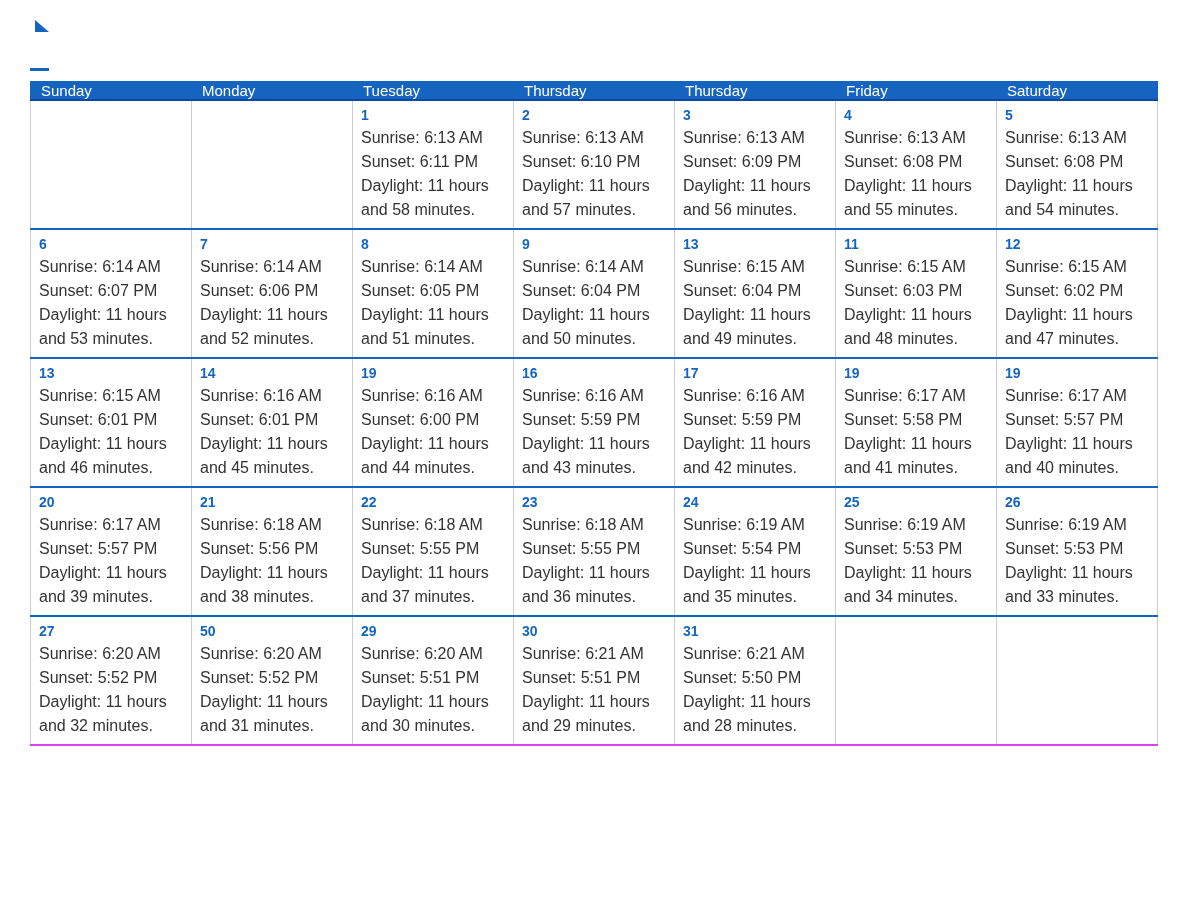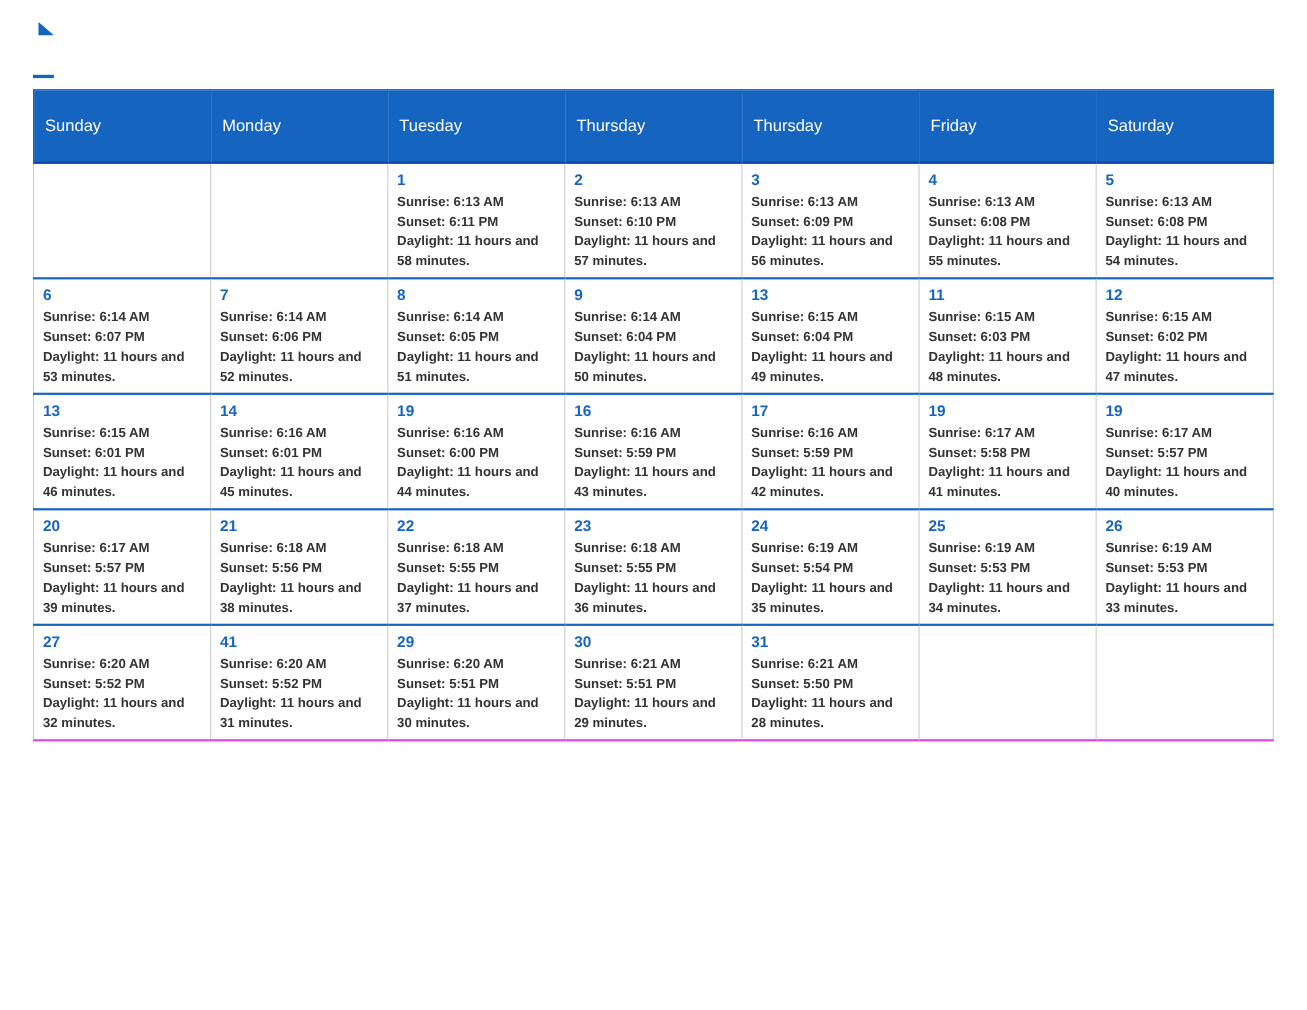--- a/index.html
+++ b/index.html
@@ -43,21 +43,21 @@
     }
     table {
       width: 100%;
       border-collapse: collapse;
       table-layout: fixed;
     }
     th {
       background-color: #1565c0;
       color: #fff;
       text-align: left;
-      padding: 24px 10px;
+      padding: 0 10px;
       font-size: 15px;
       font-weight: normal;
       border: 1px solid #1565c0;
     }
     td {
       border: 1px solid #ccc;
       vertical-align: top;
       padding: 6px 8px;
       font-size: 12.5px;
       color: #222;
@@ -68,23 +68,22 @@
     }
     .day-number {
       font-size: 14px;
       font-weight: bold;
       color: #1565c0;
       display: block;
       margin-bottom: 3px;
     }
     .day-info {
       color: #333;
-      font-size: 12px;
+      font-size: 16px;
       line-height: 1.5;
-      font-weight: bold;
     }
     tr:last-child td {
       border-bottom: 2px solid #d946ef;
     }
     thead tr th {
       border-bottom: 2px solid #0d47a1;
     }
     tbody tr td {
       border-top: 2px solid #1565c0;
     }
@@ -250,21 +249,21 @@
           <span class="day-number">26</span>
           <div class="day-info">Sunrise: 6:19 AM<br>Sunset: 5:53 PM<br>Daylight: 11 hours and 33 minutes.</div>
         </td>
       </tr>
       <tr>
         <td>
           <span class="day-number">27</span>
           <div class="day-info">Sunrise: 6:20 AM<br>Sunset: 5:52 PM<br>Daylight: 11 hours and 32 minutes.</div>
         </td>
         <td>
-          <span class="day-number">41</span>
+          <span class="day-number">50</span>
           <div class="day-info">Sunrise: 6:20 AM<br>Sunset: 5:52 PM<br>Daylight: 11 hours and 31 minutes.</div>
         </td>
         <td>
           <span class="day-number">29</span>
           <div class="day-info">Sunrise: 6:20 AM<br>Sunset: 5:51 PM<br>Daylight: 11 hours and 30 minutes.</div>
         </td>
         <td>
           <span class="day-number">30</span>
           <div class="day-info">Sunrise: 6:21 AM<br>Sunset: 5:51 PM<br>Daylight: 11 hours and 29 minutes.</div>
         </td>

